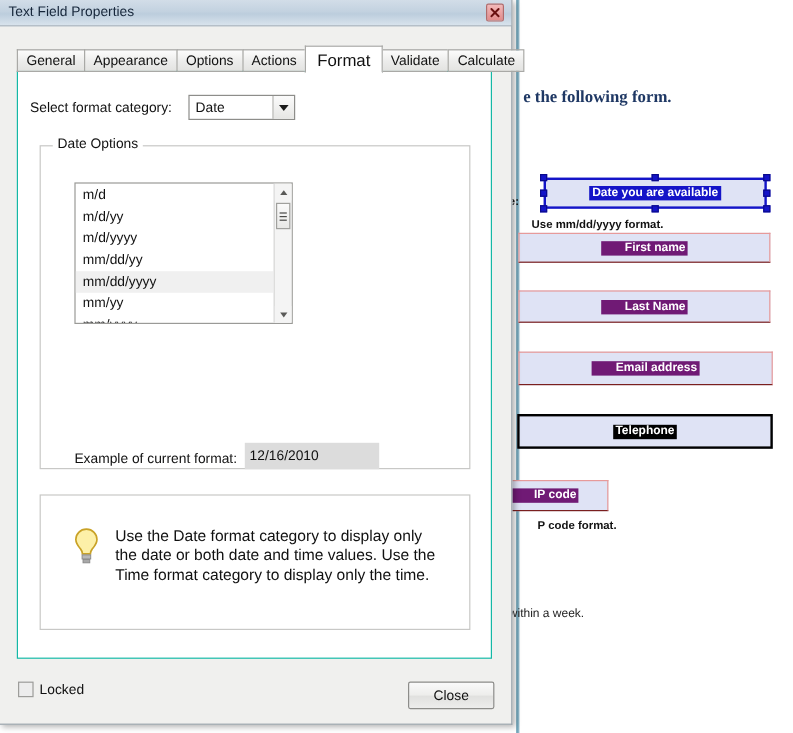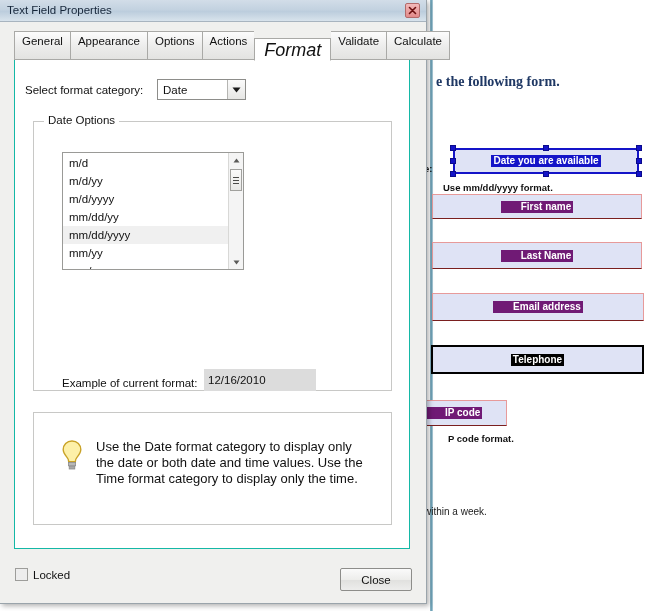--- a/index.html
+++ b/index.html
@@ -161,21 +161,21 @@
   #tabstrip {
     position: absolute;
     left: 14px;
     top: 38px;
     height: 22px;
     display: flex;
     align-items: flex-end;
     z-index: 4;
   }
   .tab {
-    height: 29px;
+    height: 19px;
     line-height: 19px;
     padding: 0 7px;
     font-family: "Liberation Sans", sans-serif;
     font-size: 11.5px;
     color: #111111;
     background: linear-gradient(to bottom, #fcfcfc 0%, #ececeb 55%, #e3e3e1 100%);
     border: 1px solid #a9a9a6;
     border-bottom: 1px solid #a9a9a6;
     border-right: none;
     box-sizing: border-box;
@@ -185,23 +185,22 @@
   .tab.active {
     height: 23px;
     line-height: 22px;
     background: #ffffff;
     border: 1px solid #a9a9a6;
     border-bottom: 1px solid #ffffff;
     border-right: 1px solid #a9a9a6;
     margin-bottom: -1px;
     position: relative;
     z-index: 6;
-    font-size: 18px;
+    font-size: 14px;
     padding: 0 9px;
-    font-style: italic;
   }
   .tab.active + .tab { border-left: none; }
 
   #tabpanel {
     position: absolute;
     left: 14px;
     top: 59px;
     width: 396px;
     height: 490px;
     background: #ffffff;

